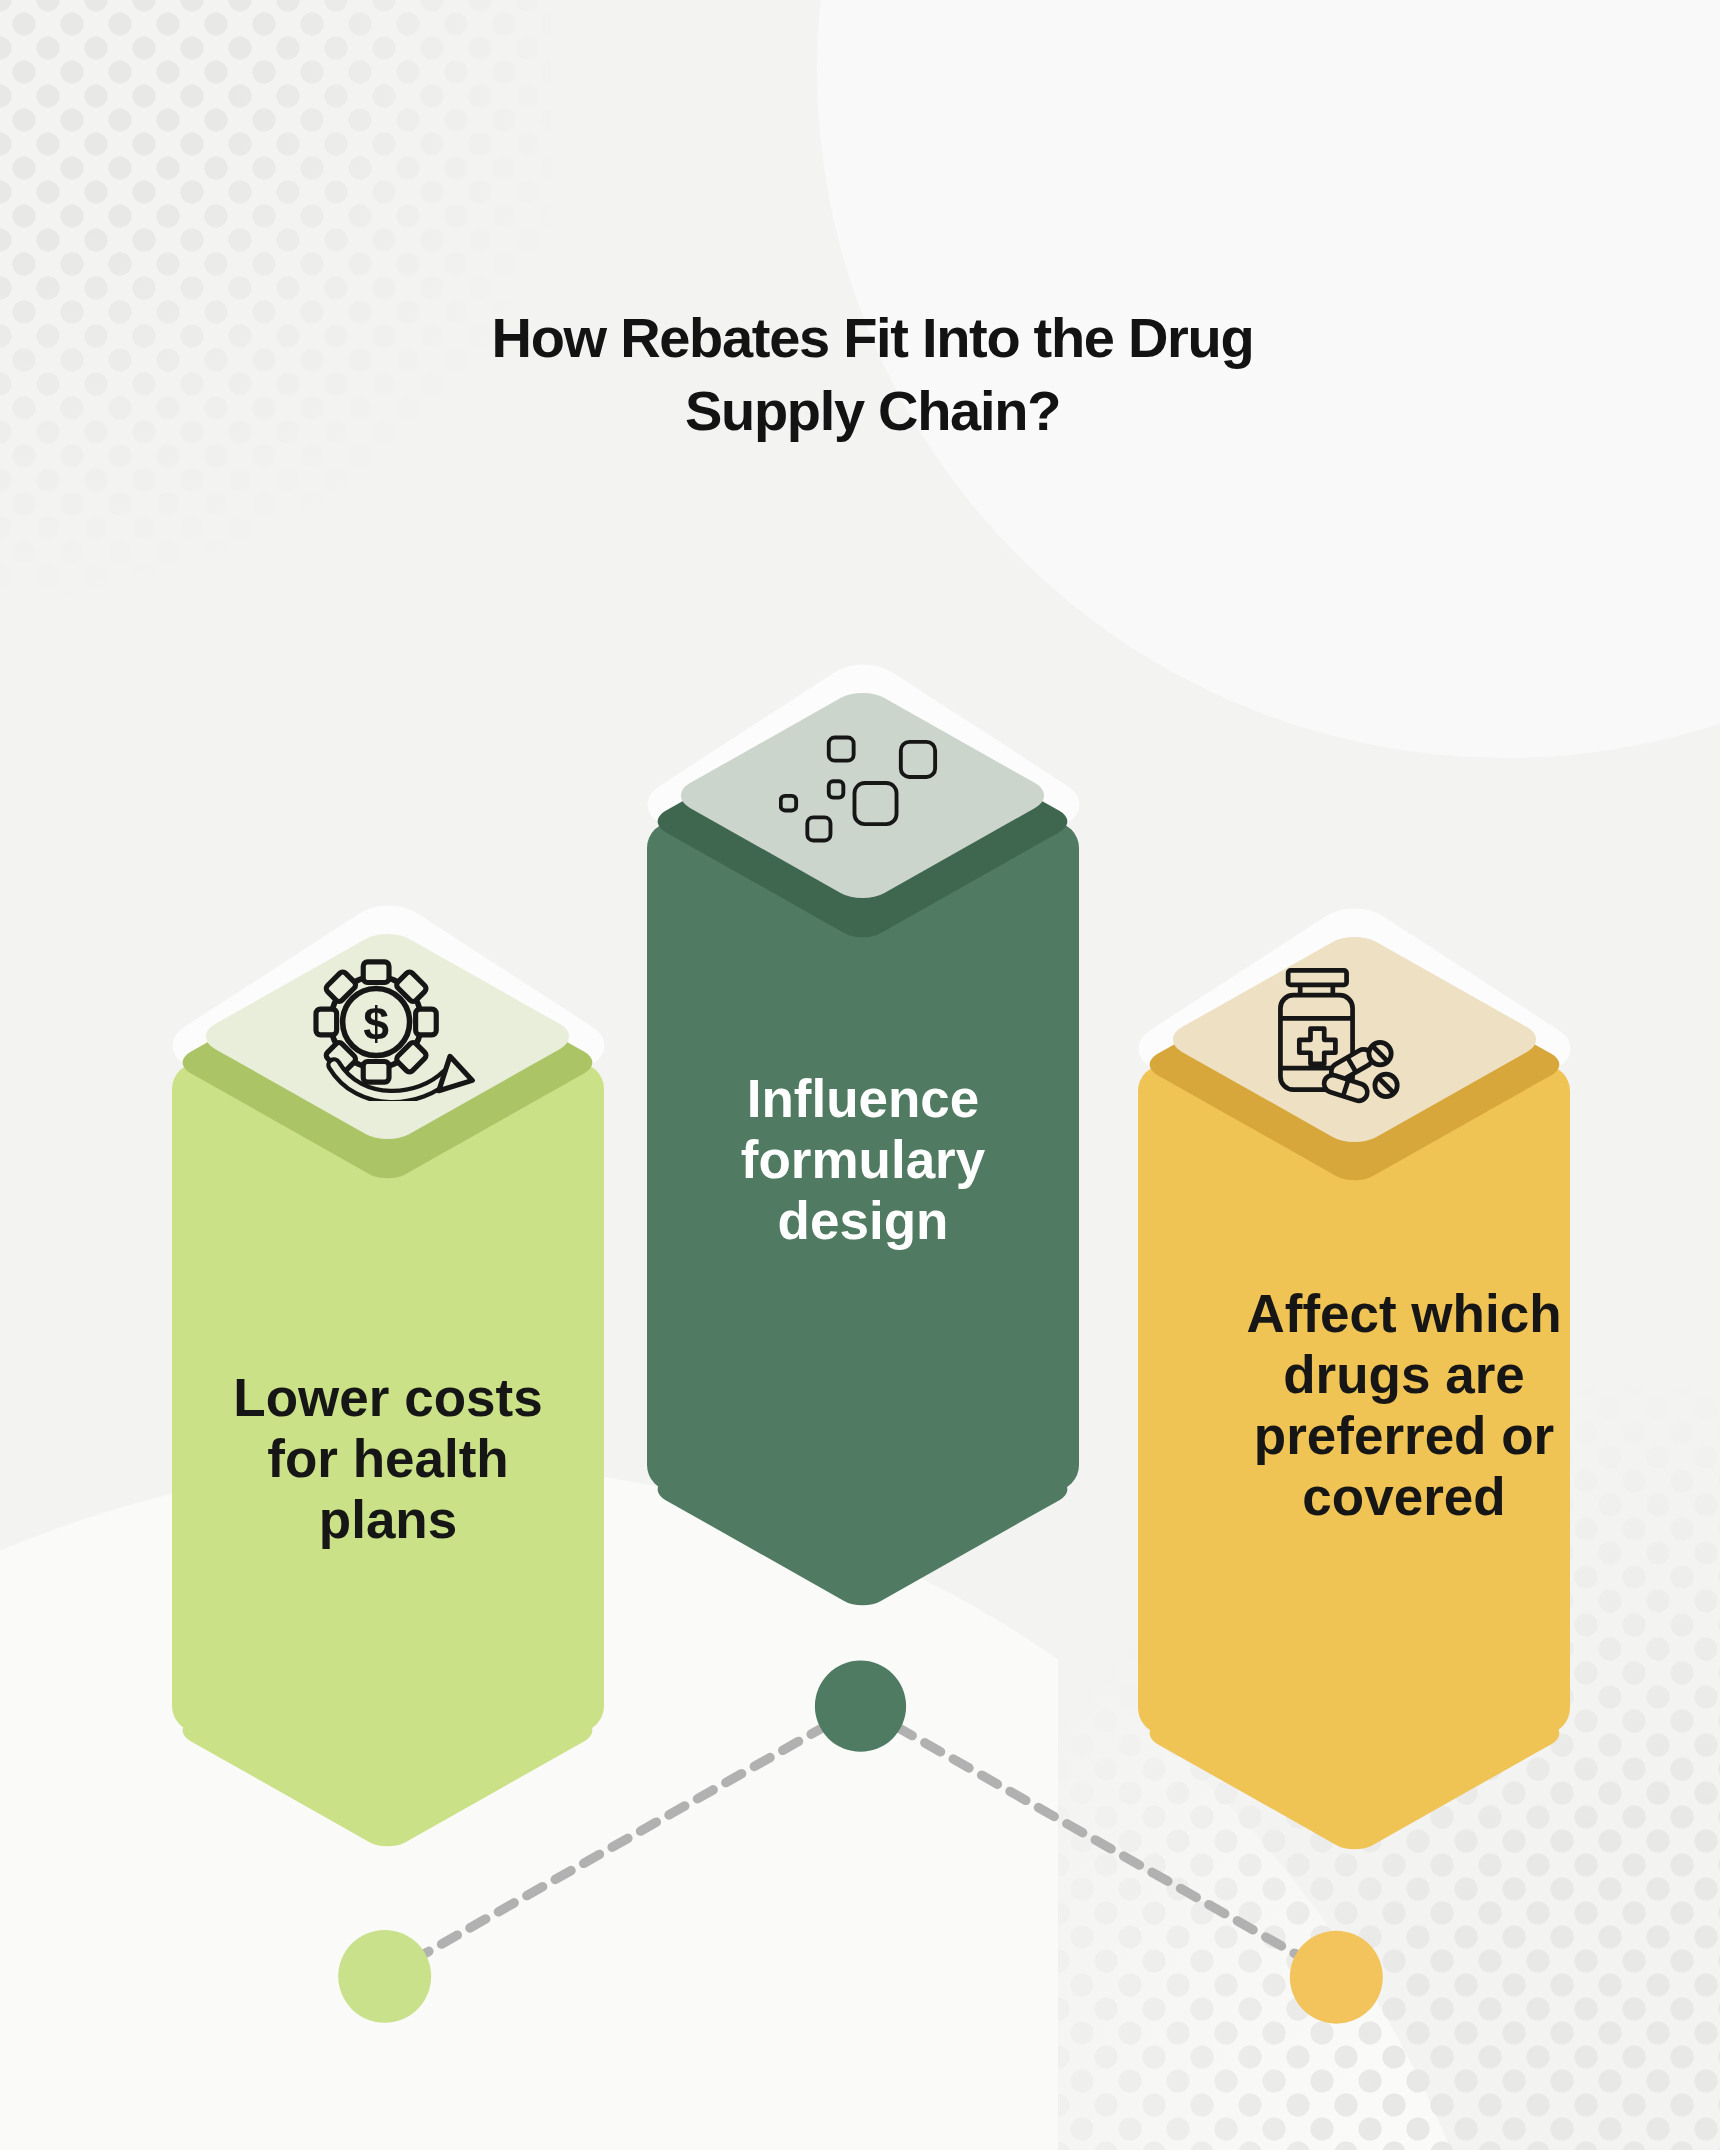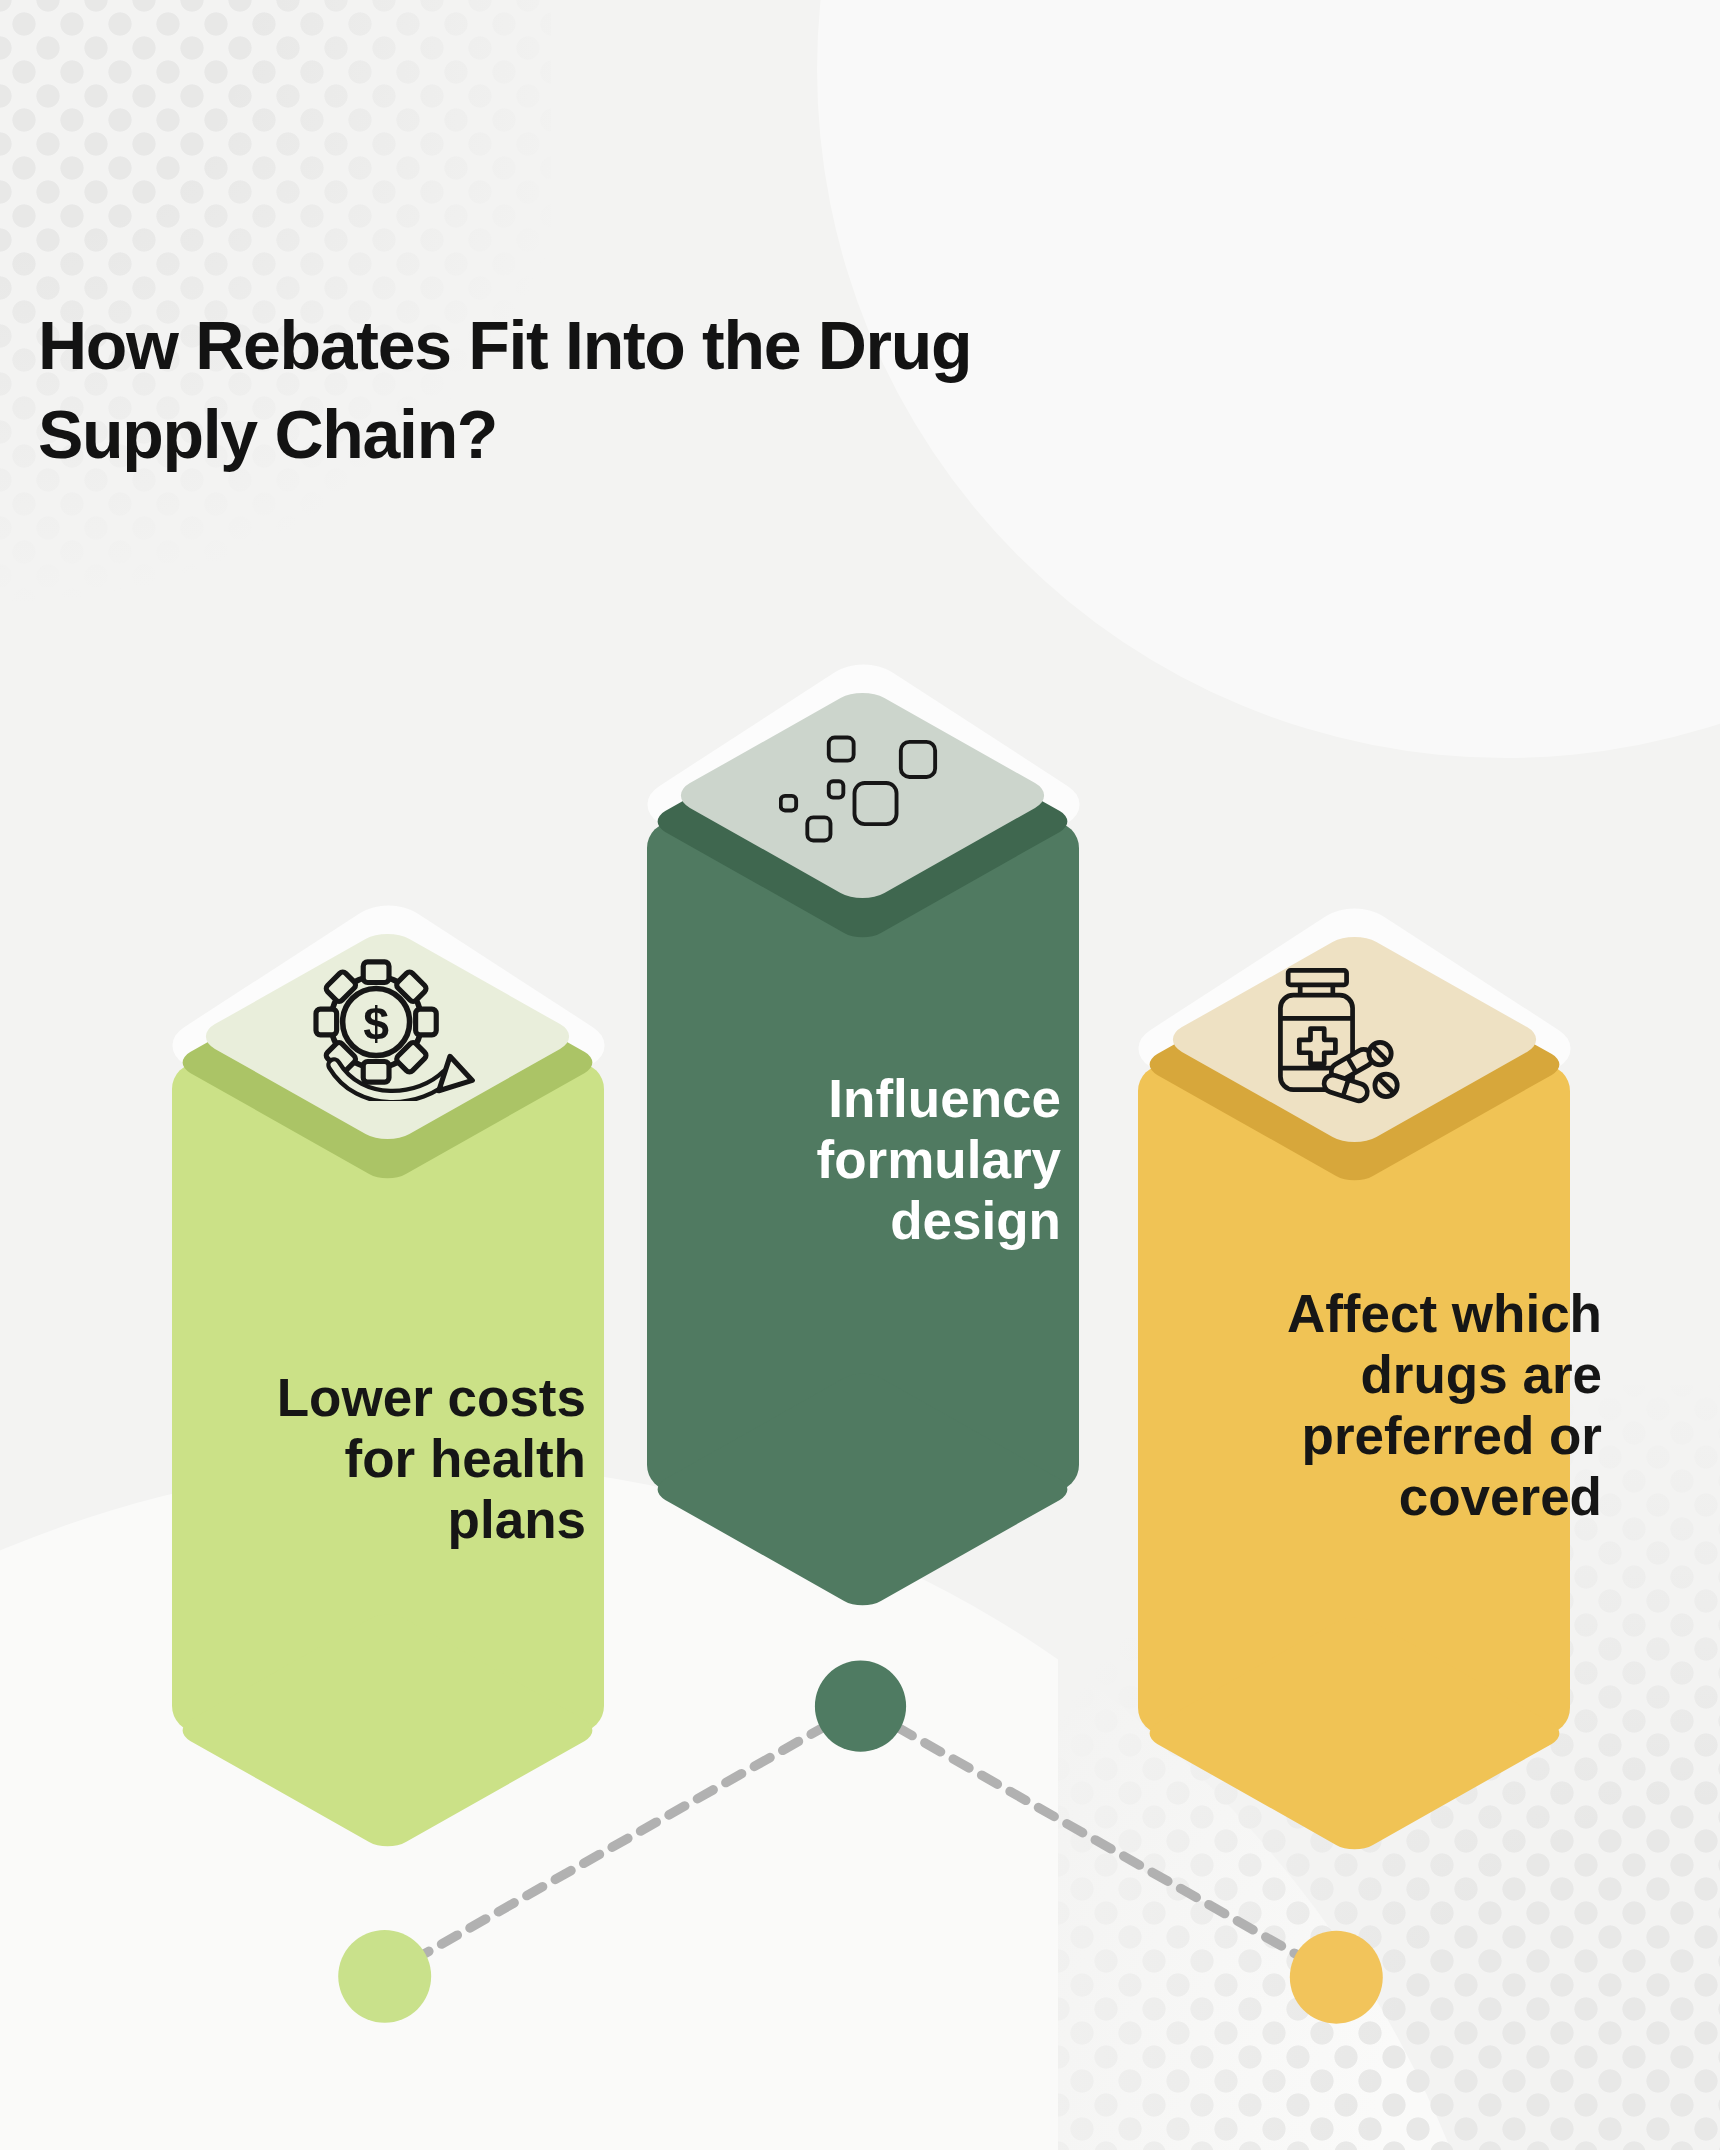--- a/index.html
+++ b/index.html
@@ -22,34 +22,34 @@
     background-size:48px 48px, 48px 48px;
     background-position:0 0, 24px 24px;
   }
   .halftone .fade{position:absolute; inset:0;}
   .halftone-tl{left:0; top:0; width:551px; height:602px;}
   .halftone-tl .fade{background:radial-gradient(circle at 0% 0%, rgba(243,243,242,0) 30%, #f3f3f2 74%);}
   .halftone-br{left:1058px; top:1385px; width:662px; height:766px;}
   .halftone-br .fade{background:radial-gradient(circle at 100% 100%, rgba(243,243,242,0) 34%, #f3f3f2 78%);}
 
   .title{
-    position:absolute; left:38px; top:301px; width:1635px;
-    text-align:left; white-space:pre-line;
-    font-size:68px; line-height:1.31; font-weight:700;
+    position:absolute; left:55px; top:301px; width:1635px;
+    text-align:center; white-space:pre-line;
+    font-size:56px; line-height:1.31; font-weight:700;
     letter-spacing:-1.3px; color:var(--title-color,#131313);
   }
   
   .diamond{position:absolute; transform:scaleY(.565) rotate(45deg);}
   .diamond.white{width:329px; height:329px; transform:scaleY(.648) rotate(45deg); border-radius:40px; background:var(--white-shape,#fcfcfc);}
   .diamond.fold{width:305px; height:305px; border-radius:26px;}
   .diamond.icon-bg{width:275px; height:275px; border-radius:31px;}
   .diamond.point{width:305px; height:305px; border-radius:26px;}
   .card-rect{position:absolute; width:432px; height:669px; border-radius:26px;}
   .card-text{
-    position:absolute; width:396px; text-align:right; white-space:pre-line;
+    position:absolute; width:396px; text-align:center; white-space:pre-line;
     font-size:53px; line-height:1.15; font-weight:700;
   }
   .icon-box{position:absolute;}
   svg{display:block;}
   .connector{position:absolute; left:0; top:0;}
 </style>
 </head>
 <body>
 
 <div class="canvas">

